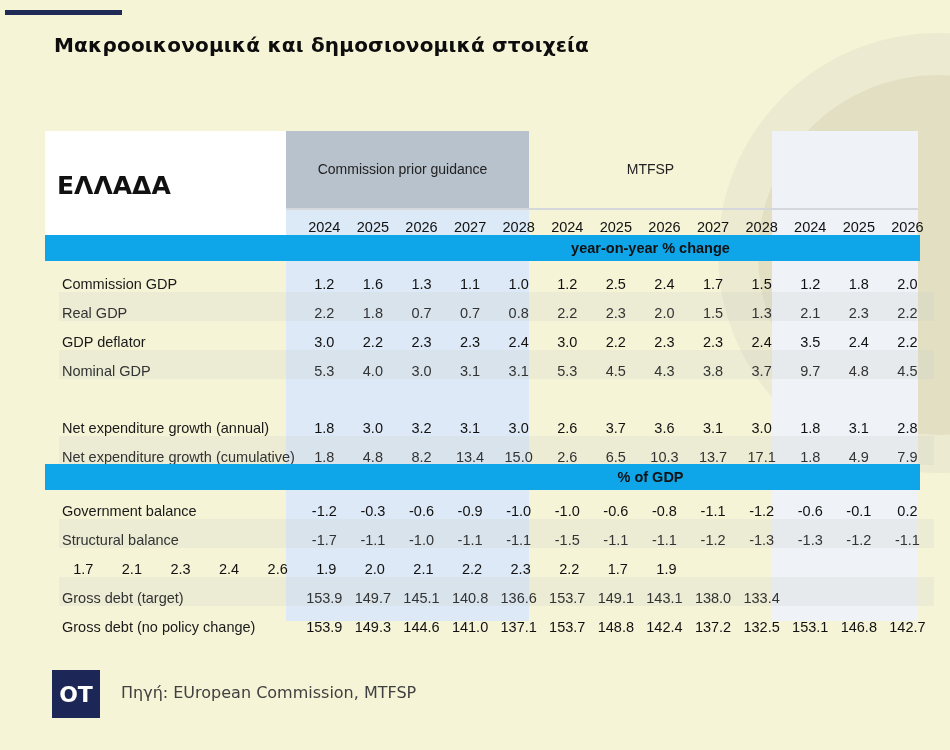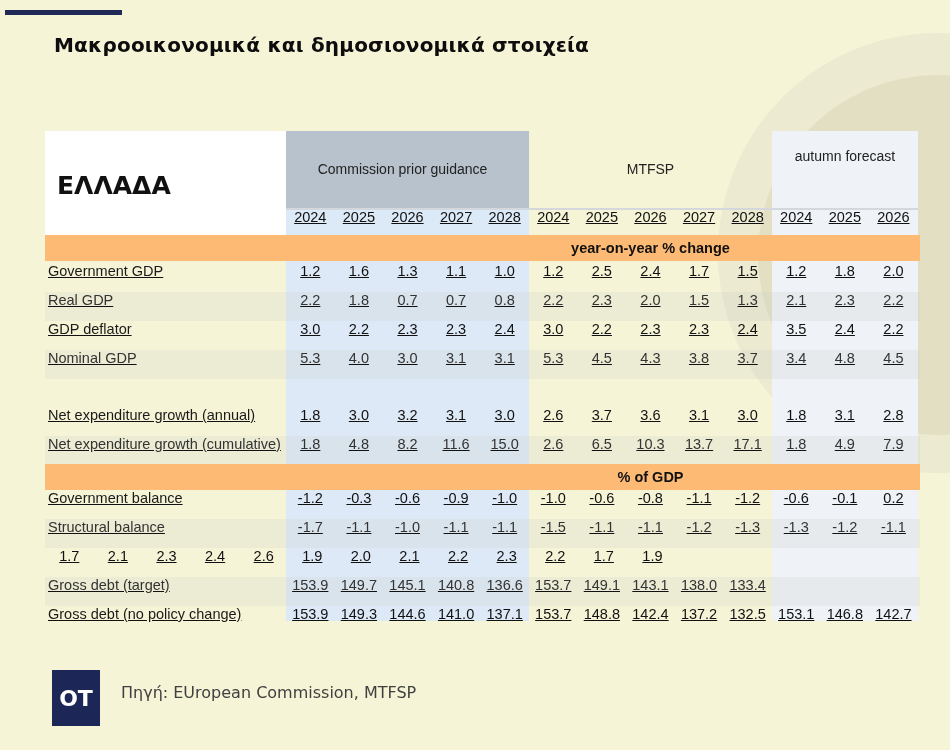--- a/index.html
+++ b/index.html
@@ -51,45 +51,45 @@
     .group-label {
       position: absolute; font-size: 14px; color: #222; text-align: center;
       line-height: 24px;
       font-family: "Liberation Sans", sans-serif;
     }
     .gl-prior { left: 241px; width: 233px; top: 26px; }
     .gl-mtfsp { left: 484px; width: 243px; top: 26px; }
     .gl-aut { left: 727px; width: 146px; top: 13px; }
 
     .row {
-      position: absolute; left: 0; width: 875px; height: 29px;
-      display: flex; align-items: flex-start; text-decoration: underline;
+      position: absolute; left: 14px; width: 875px; height: 29px;
+      display: flex; align-items: flex-end;
     }
     .row.alt { background: rgba(200, 205, 200, 0.22); }
     .row .label {
       width: 241px; padding-left: 3px; font-size: 14.5px; color: #1a1a1a;
       white-space: nowrap;
     }
     .row.alt .label, .row.alt .cell { color: #333; }
     .row .cell {
       width: 48.6px; text-align: center; font-size: 14.5px; color: #111;
     }
     .year-row { top: 78px; height: 26px; }
     .year-row .cell { font-size: 14.5px; }
     .section-bar {
       position: absolute; left: 0; width: 875px; height: 26px;
-      background: #fdba74;
+      background: #0ea5e9;
     }
     .section-bar span {
       position: absolute; left: 484px; width: 243px; text-align: center;
       font-weight: bold; font-size: 14.5px; line-height: 26px; color: #111;
     }
     .logo {
       position: absolute; left: 52px; top: 670px;
-      width: 48px; height: 56px; background: #1c2757;
+      width: 48px; height: 48px; background: #1c2757;
       color: #fff; font-weight: bold; font-size: 22px;
       display: flex; align-items: center; justify-content: center;
       font-family: "DejaVu Sans", sans-serif;
     }
     .source {
       position: absolute; left: 121px; top: 683px;
       font-size: 16px; color: #404040;
       font-family: "DejaVu Sans", sans-serif;
     }
   </style>
@@ -108,21 +108,20 @@
   <div class="col-bg bg-prior"></div>
   <div class="col-bg bg-prior-year"></div>
   <div class="col-bg bg-aut"></div>
   <div class="head-sep"></div>
 
   <div class="country">ΕΛΛΑΔΑ</div>
 
   <div class="group-label gl-prior">Commission prior guidance</div>
   <div class="group-label gl-mtfsp">MTFSP</div>
   <div class="group-label gl-aut">
-    <div>autumn forecast</div>
   </div>
 
   <div class="row year-row">
     <div class="label"></div>
     <div class="cell">2024</div>
     <div class="cell">2025</div>
     <div class="cell">2026</div>
     <div class="cell">2027</div>
     <div class="cell">2028</div>
     <div class="cell">2024</div>
@@ -134,21 +133,21 @@
     <div class="cell">2025</div>
     <div class="cell">2026</div>
   </div>
 
   <div class="section-bar" style="top:104px;">
     <span>year-on-year % change</span>
   </div>
 
   <div id="rows-block-1">
       <div class="row" style="top: 132px;">
-        <div class="label">Government GDP</div>
+        <div class="label">Commission GDP</div>
         <div class="cell">1.2</div>
         <div class="cell">1.6</div>
         <div class="cell">1.3</div>
         <div class="cell">1.1</div>
         <div class="cell">1.0</div>
         <div class="cell">1.2</div>
         <div class="cell">2.5</div>
         <div class="cell">2.4</div>
         <div class="cell">1.7</div>
         <div class="cell">1.5</div>
@@ -193,21 +192,21 @@
         <div class="cell">5.3</div>
         <div class="cell">4.0</div>
         <div class="cell">3.0</div>
         <div class="cell">3.1</div>
         <div class="cell">3.1</div>
         <div class="cell">5.3</div>
         <div class="cell">4.5</div>
         <div class="cell">4.3</div>
         <div class="cell">3.8</div>
         <div class="cell">3.7</div>
-        <div class="cell">3.4</div>
+        <div class="cell">9.7</div>
         <div class="cell">4.8</div>
         <div class="cell">4.5</div>
       </div>
       <div class="row" style="top: 276px;">
         <div class="label">Net expenditure growth (annual)</div>
         <div class="cell">1.8</div>
         <div class="cell">3.0</div>
         <div class="cell">3.2</div>
         <div class="cell">3.1</div>
         <div class="cell">3.0</div>
@@ -218,21 +217,21 @@
         <div class="cell">3.0</div>
         <div class="cell">1.8</div>
         <div class="cell">3.1</div>
         <div class="cell">2.8</div>
       </div>
       <div class="row alt" style="top: 305px;">
         <div class="label">Net expenditure growth (cumulative)</div>
         <div class="cell">1.8</div>
         <div class="cell">4.8</div>
         <div class="cell">8.2</div>
-        <div class="cell">11.6</div>
+        <div class="cell">13.4</div>
         <div class="cell">15.0</div>
         <div class="cell">2.6</div>
         <div class="cell">6.5</div>
         <div class="cell">10.3</div>
         <div class="cell">13.7</div>
         <div class="cell">17.1</div>
         <div class="cell">1.8</div>
         <div class="cell">4.9</div>
         <div class="cell">7.9</div>
       </div>

